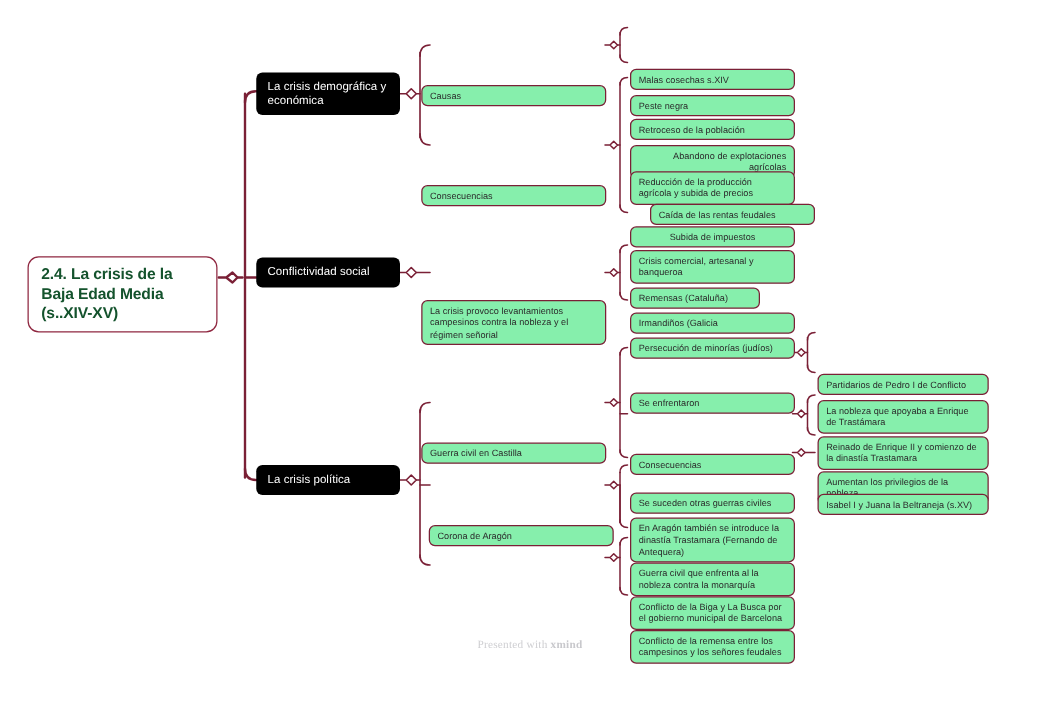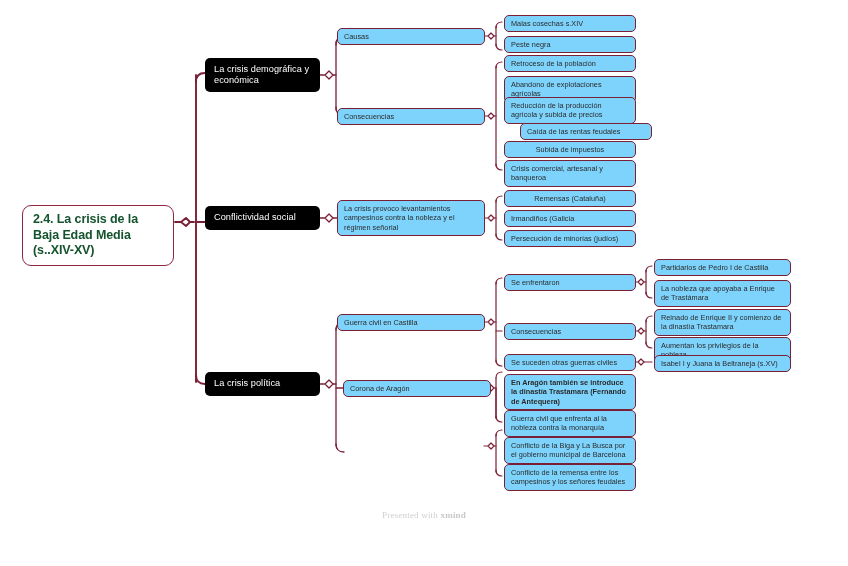--- a/index.html
+++ b/index.html
@@ -67,28 +67,29 @@
     border-radius: 5px;
     color: #ffffff;
     font-size: 9.2px;
     line-height: 11.5px;
     padding: 5px 9px;
     letter-spacing: 0.05px;
   }
 
   
   .node-box {
-    background: #7dd3fc;
+    background: #86efac;
     border: 1px solid #7a2036;
     border-radius: 5px;
     color: #2b2b2b;
     font-size: 7.3px;
     line-height: 9.4px;
     padding: 3px 6px;
     letter-spacing: 0.02px;
+    margin-top: 40px;
   }
 
   .node-text {
     display: block;
     width: 100%;
   }
 
   
   #footer {
     position: absolute;
@@ -230,73 +231,73 @@
   <div class="node node-box" style="left:504px; top:15px; width:132px; min-height:15px;">
     <span class="node-text">Malas cosechas s.XIV</span>
   </div>
   <div class="node node-box" style="left:504px; top:36px; width:132px; min-height:15px;">
     <span class="node-text">Peste negra</span>
   </div>
 
   <div class="node node-box" style="left:504px; top:55px; width:132px; min-height:15px;">
     <span class="node-text">Retroceso de la población</span>
   </div>
-  <div class="node node-box" style="left:504px; top:76px; width:132px; min-height:15px;">
+  <div class="node node-box" style="left:504px; top:76px; width:132px; min-height:15px;text-align:right;">
     <span class="node-text">Abandono de explotaciones agrícolas</span>
   </div>
   <div class="node node-box" style="left:504px; top:97px; width:132px; min-height:24px;">
     <span class="node-text">Reducción de la producción agrícola y subida de precios</span>
   </div>
   <div class="node node-box" style="left:520px; top:123px; width:132px; min-height:15px;">
     <span class="node-text">Caída de las rentas feudales</span>
   </div>
   <div class="node node-box" style="left:504px; top:141px; width:132px; min-height:15px;text-align:center;">
     <span class="node-text">Subida de impuestos</span>
   </div>
   <div class="node node-box" style="left:504px; top:160px; width:132px; min-height:15px;">
     <span class="node-text">Crisis comercial, artesanal y banqueroa</span>
   </div>
 
-  <div class="node node-box" style="left:504px; top:190px; width:132px; min-height:15px;text-align:center;">
+  <div class="node node-box" style="left:504px; top:190px; width:104px; min-height:15px;">
     <span class="node-text">Remensas (Cataluña)</span>
   </div>
   <div class="node node-box" style="left:504px; top:210px; width:132px; min-height:15px;">
     <span class="node-text">Irmandiños (Galicia</span>
   </div>
   <div class="node node-box" style="left:504px; top:230px; width:132px; min-height:15px;">
     <span class="node-text">Persecución de minorías (judíos)</span>
   </div>
 
   <div class="node node-box" style="left:504px; top:274px; width:132px; min-height:15px;">
     <span class="node-text">Se enfrentaron</span>
   </div>
   <div class="node node-box" style="left:504px; top:323px; width:132px; min-height:15px;">
     <span class="node-text">Consecuencias</span>
   </div>
   <div class="node node-box" style="left:504px; top:354px; width:132px; min-height:15px;">
     <span class="node-text">Se suceden otras guerras civiles</span>
   </div>
 
   <div class="node node-box" style="left:654px; top:259px; width:137px; min-height:15px;">
-    <span class="node-text">Partidarios de Pedro I de Castilla</span>
+    <span class="node-text">Partidarios de Pedro I de Conflicto</span>
   </div>
   <div class="node node-box" style="left:654px; top:280px; width:137px; min-height:24px;">
     <span class="node-text">La nobleza que apoyaba a Enrique de Trastámara</span>
   </div>
   <div class="node node-box" style="left:654px; top:309px; width:137px; min-height:24px;">
     <span class="node-text">Reinado de Enrique II y comienzo de la dinastía Trastamara</span>
   </div>
   <div class="node node-box" style="left:654px; top:337px; width:137px; min-height:15px;">
     <span class="node-text">Aumentan los privilegios de la nobleza</span>
   </div>
   <div class="node node-box" style="left:654px; top:355px; width:137px; min-height:15px;">
     <span class="node-text">Isabel I y Juana la Beltraneja (s.XV)</span>
   </div>
 
-  <div class="node node-box" style="left:504px; top:374px; width:132px; min-height:32px;font-weight:bold;">
+  <div class="node node-box" style="left:504px; top:374px; width:132px; min-height:32px;">
     <span class="node-text">En Aragón también se introduce la dinastía Trastamara (Fernando de Antequera)</span>
   </div>
   <div class="node node-box" style="left:504px; top:410px; width:132px; min-height:24px;">
     <span class="node-text">Guerra civil que enfrenta al la nobleza contra la monarquía</span>
   </div>
 
   <div class="node node-box" style="left:504px; top:437px; width:132px; min-height:24px;">
     <span class="node-text">Conflicto de la Biga y La Busca por el gobierno municipal de Barcelona</span>
   </div>
   <div class="node node-box" style="left:504px; top:464px; width:132px; min-height:24px;">

